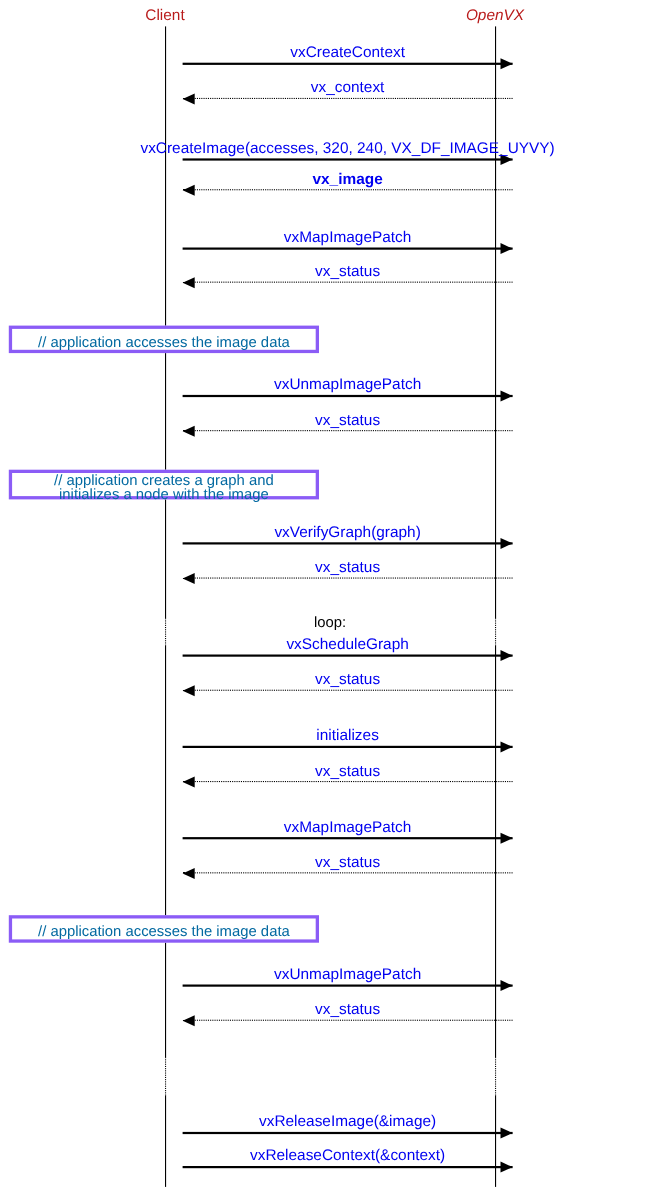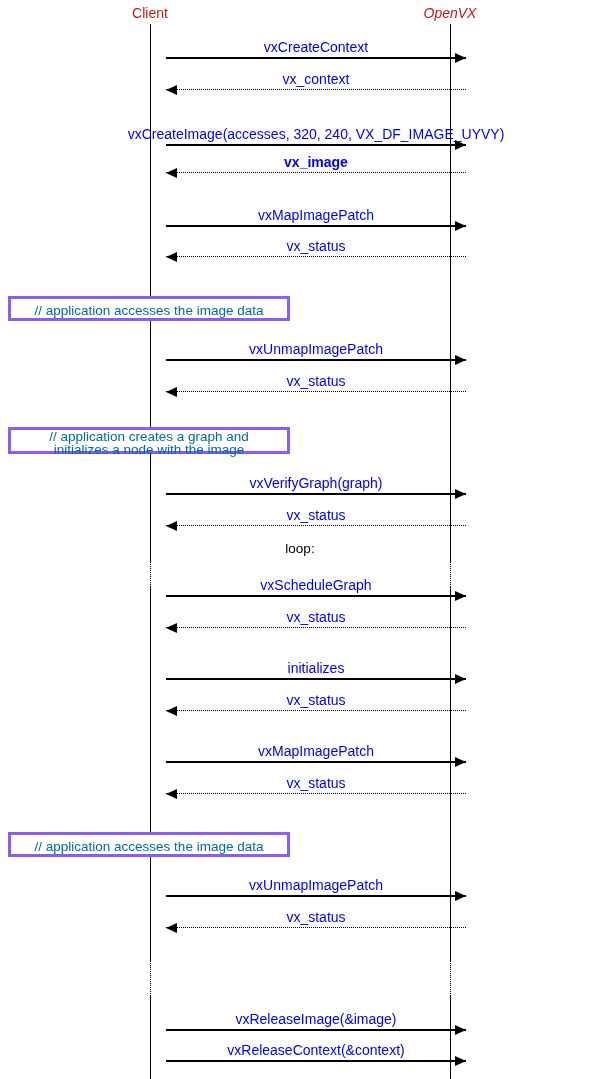--- a/index.html
+++ b/index.html
@@ -126,21 +126,21 @@
     <div class="line"></div>
     <div class="head r"></div>
   </div>
 
   <div class="msg ret" style="top:506px;">
     <span class="lbl">vx_status</span>
     <div class="line"></div>
     <div class="head l"></div>
   </div>
 
-  <div class="flow-label" style="top:541px;">loop:</div>
+  <div class="flow-label" style="top:558px;">loop:</div>
 
   <div class="msg call" style="top:576px;">
     <span class="lbl">vxScheduleGraph</span>
     <div class="line"></div>
     <div class="head r"></div>
   </div>
 
   <div class="msg ret" style="top:608px;">
     <span class="lbl">vx_status</span>
     <div class="line"></div>

